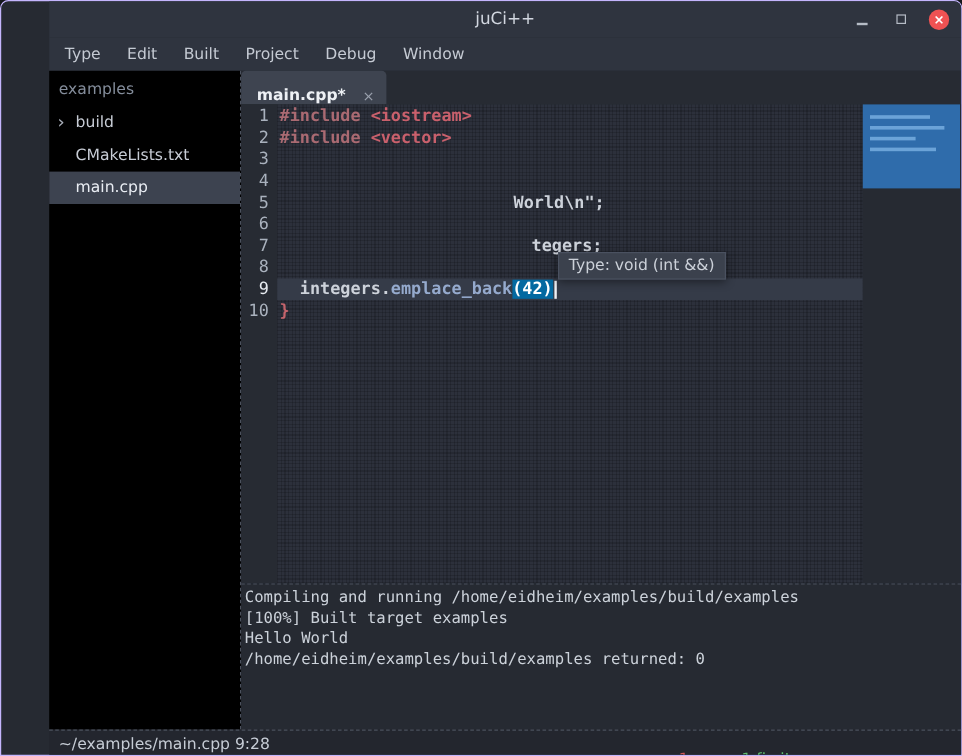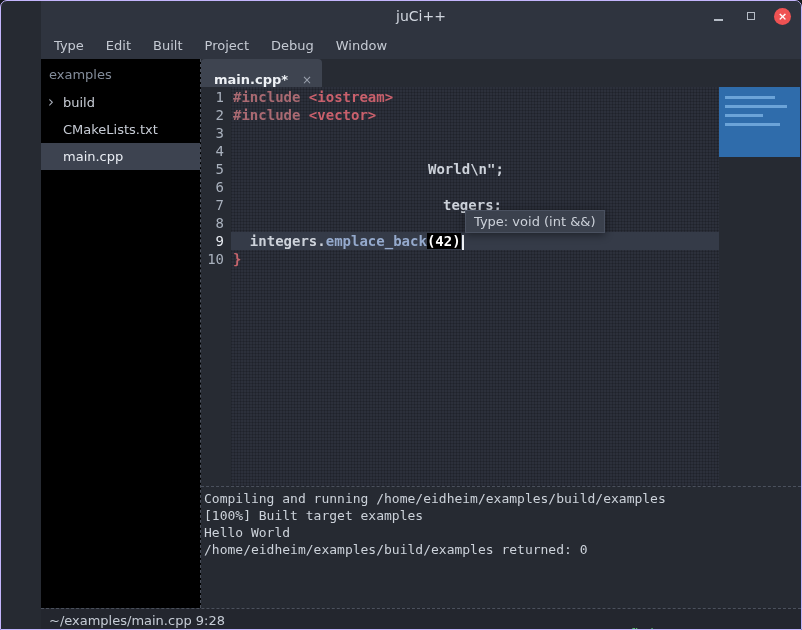--- a/index.html
+++ b/index.html
@@ -42,21 +42,21 @@
   .textarea { flex:1; padding-top:1px; position:relative; background-color:#2c303b;
     background-image:
       repeating-linear-gradient(0deg, rgba(0,0,0,0.16) 0, rgba(0,0,0,0.16) 1px, transparent 1px, transparent 3px),
       repeating-linear-gradient(90deg, rgba(0,0,0,0.16) 0, rgba(0,0,0,0.16) 1px, transparent 1px, transparent 3px); font-weight: bold; }
   .code-row { height:18px; line-height:18px; position:relative; white-space:pre; font-family:"DejaVu Sans Mono", monospace; font-size:14px; color:#cdd2da; padding-left:2px; }
   .code-row.current { background:#353b48; }
   .seg-pre { color:#aa6a72; }
   .seg-hdr { color:#c9606c; }
   .seg-plain { color:#cdd2da; }
   .seg-member { color:#95aacd; }
-  .seg-bracket { background:#000000; color:#ffffff; }
+  .seg-bracket { background:#0369a1; color:#ffffff; }
   .seg-error { color:#c4646c; }
   .cursor { display:inline-block; width:2px; height:15px; background:#eef1f5; vertical-align:middle; margin-left:1px; }
 
   .rightcol { width:82px; background:#262a32; position:relative; }
   .minimap { position:absolute; top:0; right:1px; width:81px; height:70px; background:#2f6cab; padding:9px 0 0 6px; }
   .mm-line { height:3px; background:#6ba3d8; margin-bottom:6px; }
 
   .diag-popup { position:absolute; left:32px; top:39px; width:193px; background:#3b414d; border:1px solid #4a5160; box-shadow:0 2px 8px rgba(0,0,0,0.45); padding:2px 8px; font-size:13px; color:#ccd1d9; z-index:5; }
   .diag-popup div { height:20px; line-height:20px; }
   .diag-title { color:#d36a6a; }

